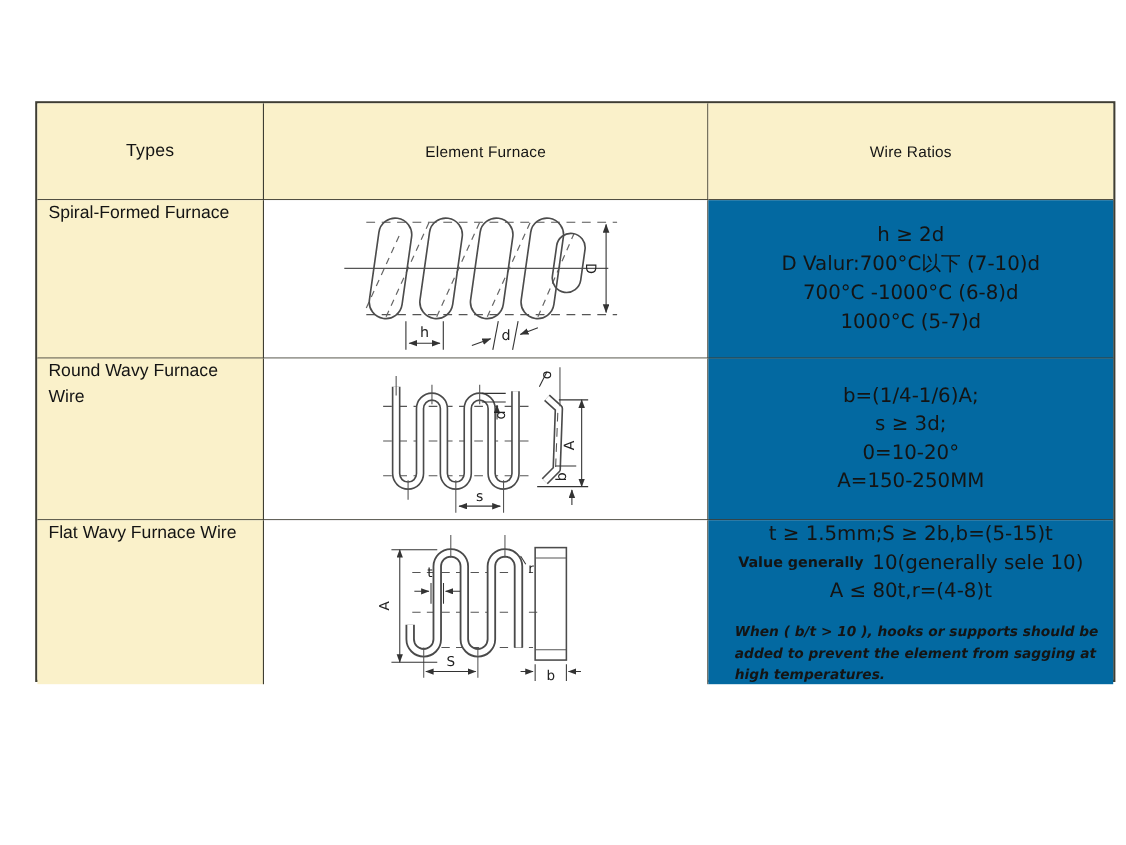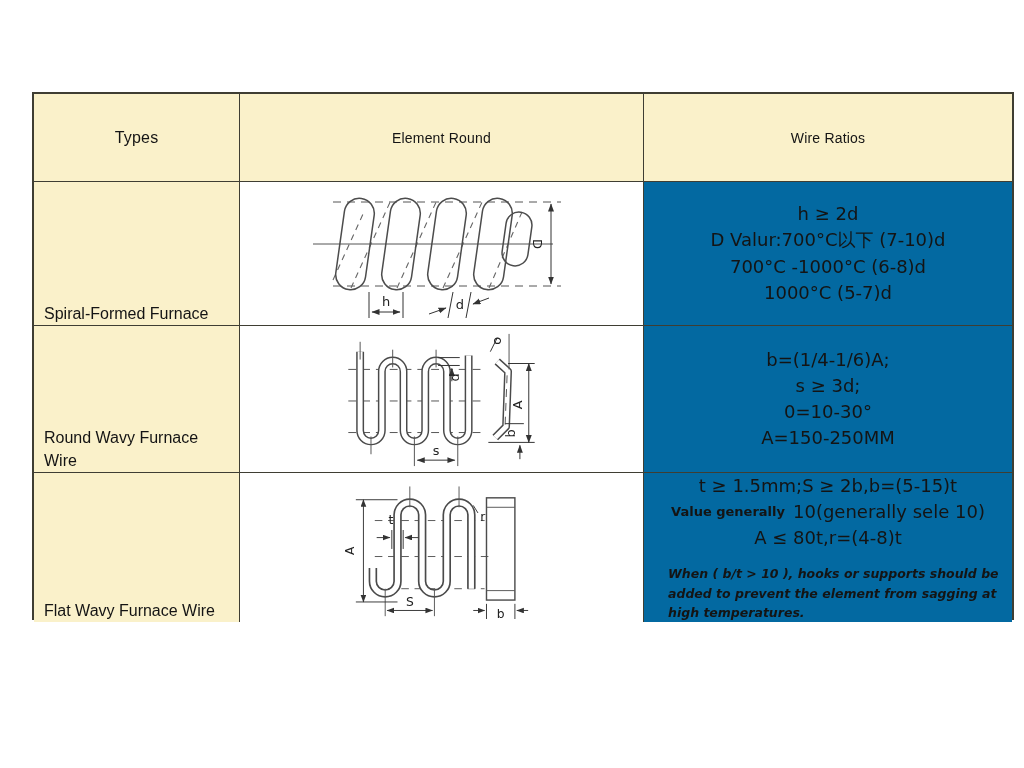--- a/index.html
+++ b/index.html
@@ -12,21 +12,21 @@
   body{width:1024px;height:768px;background:#ffffff;position:relative;overflow:hidden;
        font-family:"Liberation Sans",sans-serif;color:var(--ink);}
   .table{position:absolute;left:32px;top:92px;width:982px;height:528px;
          display:grid;grid-template-columns:206px 404px 1fr;grid-template-rows:88px 144px 147px 1fr;
          border:2px solid var(--bd);background:#fff;box-sizing:border-box;}
   .c{border-right:1.5px solid var(--bd);border-bottom:1.5px solid var(--bd);box-sizing:border-box;min-width:0;}
   .c.cl{border-right:none;}
   .c.rb{border-bottom:none;}
   .hd{background:var(--cream);display:flex;align-items:center;justify-content:center;font-size:14px;letter-spacing:.2px;}
   .hd.hd-types{font-size:16px;}
-  .ty{background:var(--cream);display:flex;align-items:flex-end;padding-left:10px;font-size:16px;line-height:1.45;}
+  .ty{background:var(--cream);display:flex;align-items:flex-start;padding-left:10px;font-size:16px;line-height:1.45;}
   .ty span{max-width:178px;display:block;}
   .sh{display:flex;align-items:center;justify-content:center;background:#fff;}
   .ra{display:flex;flex-direction:column;align-items:center;justify-content:center;
       font-family:"DejaVu Sans",sans-serif;font-size:18px;line-height:1.45;text-align:center;background:#0369a1;}
   .mix{display:flex;align-items:center;gap:8px;}
   .small-bold{font-size:13px;font-weight:bold;}
   .note{align-self:flex-start;margin-left:24px;margin-top:13px;max-width:352px;
         font-size:12.5px;font-weight:bold;font-style:italic;line-height:1.55;text-align:left;}
   svg text{font-family:"DejaVu Sans",sans-serif;font-size:13px;fill:#222;}
   svg .dln{stroke:#555;stroke-width:1;fill:none;}
@@ -39,21 +39,21 @@
 </style>
 </head>
 <body>
 
 <div class="table">
 
   <div class="c hd hd-types">
     <span>Types</span>
   </div>
   <div class="c hd">
-    <span>Element Round</span>
+    <span>Element Furnace</span>
   </div>
   <div class="c cl hd">
     <span>Wire Ratios</span>
   </div>
 
   <div class="c ty">
     <span>Spiral-Formed Furnace</span>
   </div>
   <div class="c sh">
     <svg width="270" height="135" viewBox="0 0 270 135">
@@ -133,21 +133,21 @@
       <line class="dim" x1="150" y1="116" x2="197" y2="116"></line>
       <text x="184" y="78" text-anchor="middle" transform="rotate(-90 184 78)" font-size="14">A</text>
       <line class="dim" x1="167" y1="97" x2="186" y2="97"></line>
       <line class="dim" x1="182" y1="133" x2="182" y2="119" marker-end="url(#rwA)"></line>
       <text x="177" y="107" text-anchor="middle" transform="rotate(-90 177 107)">b</text>
     </svg>
   </div>
   <div class="c cl ra">
     <div>b=(1/4-1/6)A;</div>
     <div>s ≥ 3d;</div>
-    <div>0=10-30°</div>
+    <div>0=10-20°</div>
     <div>A=150-250MM</div>
   </div>
 
   <div class="c rb ty">
     <span>Flat Wavy Furnace Wire</span>
   </div>
   <div class="c rb sh">
     <svg width="200" height="142" viewBox="0 0 210 150">
       <defs>
         <marker id="fwA" markerWidth="10" markerHeight="8" refX="7.5" refY="3" orient="auto-start-reverse" markerUnits="userSpaceOnUse">

